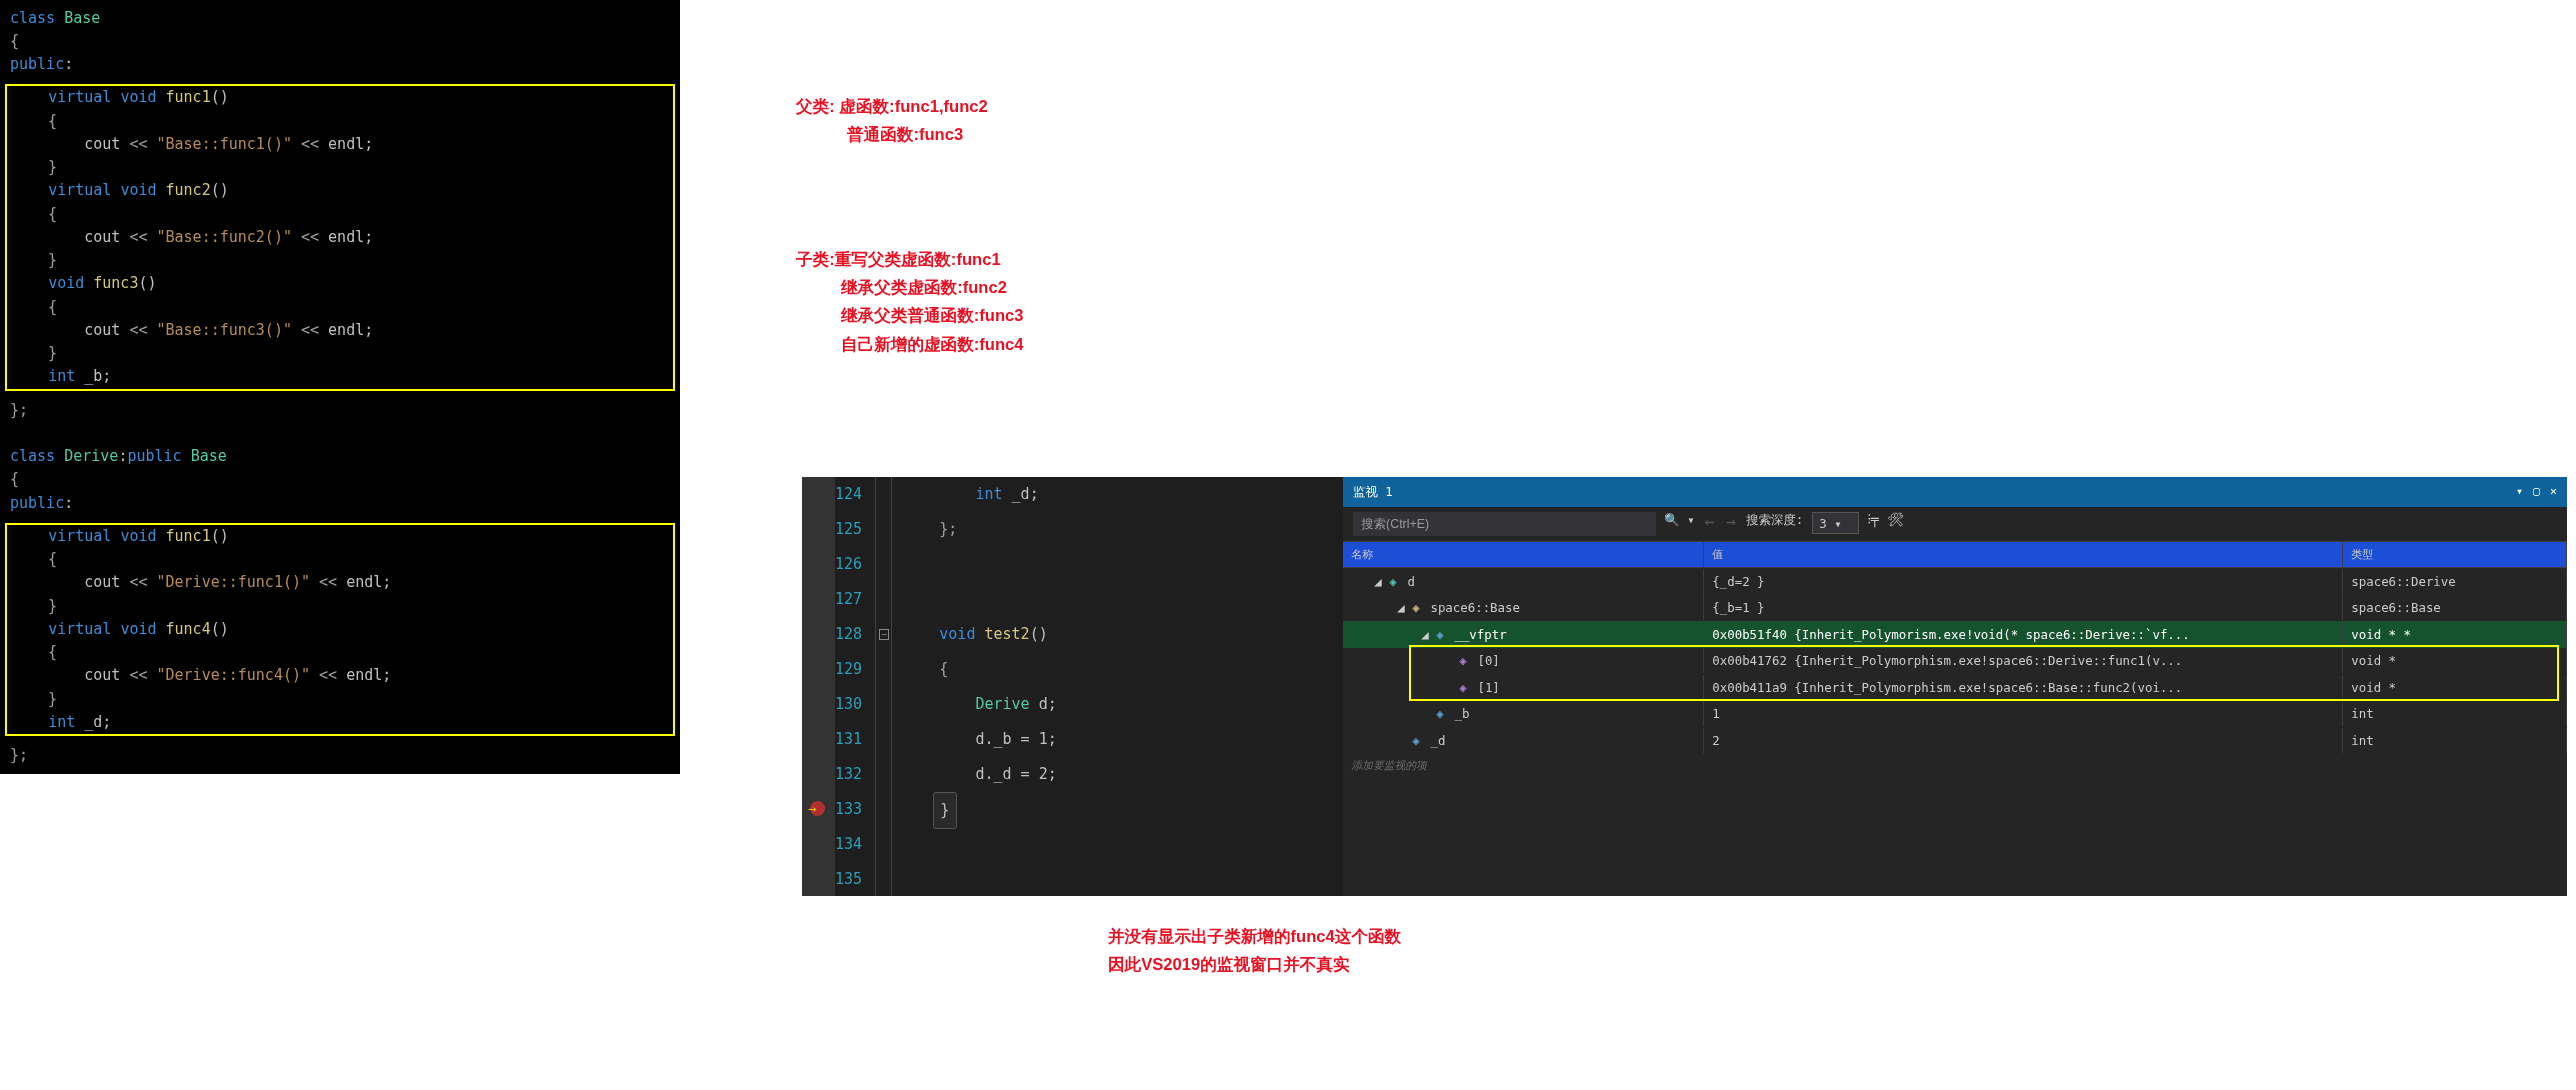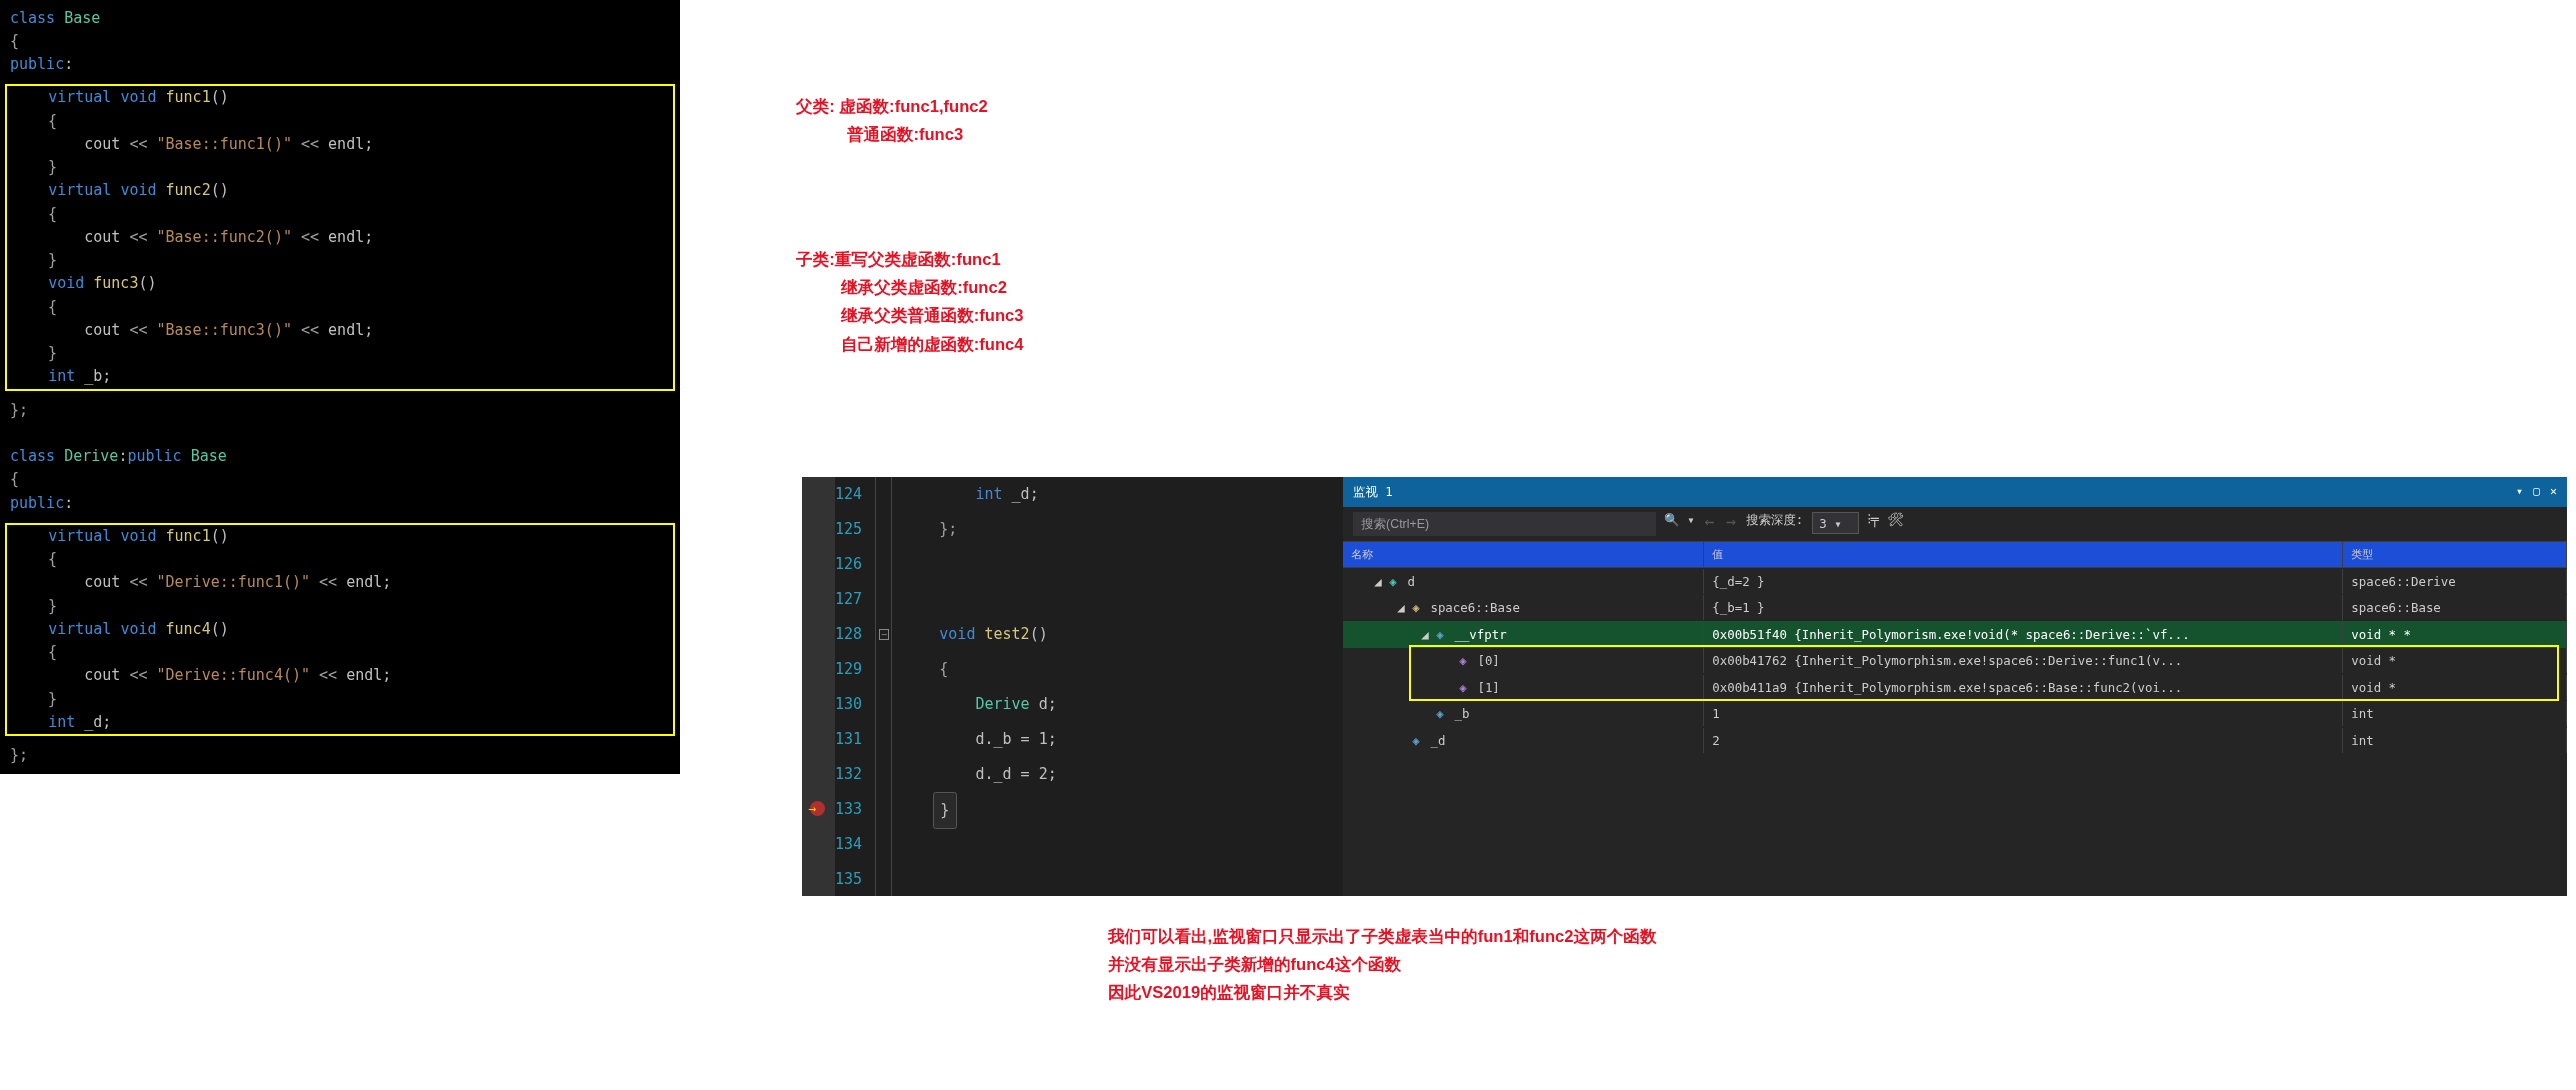--- a/index.html
+++ b/index.html
@@ -102,21 +102,20 @@
   <div>父类: 虚函数:func1,func2</div>
   <div style="padding-left:51px">普通函数:func3</div>
 </div>
 <div id="notes2" class="notes">
   <div>子类:重写父类虚函数:func1</div>
   <div style="padding-left:45px">继承父类虚函数:func2</div>
   <div style="padding-left:45px">继承父类普通函数:func3</div>
   <div style="padding-left:45px">自己新增的虚函数:func4</div>
 </div>
 <div id="notes3" class="notes">
-  <div>我们可以看出,监视窗口只显示出了子类虚表当中的fun1和func2这两个函数</div>
   <div>并没有显示出子类新增的func4这个函数</div>
   <div>因此VS2019的监视窗口并不真实</div>
 </div>
 
 <div class="debug-area">
   <div class="dbg-code">
     <div class="gutter-bp">
       <div class="bp-dot" style="top:324px"></div>
       <div class="arrow-mark" style="top:324px">→</div>
     </div>
@@ -207,16 +206,17 @@
         <div class="w-row">
           <div class="col col-name"><span class="ind i3"></span><span class="ic-tri"></span><span class="ic-cubeb">◈</span> <span>_b</span></div>
           <div class="col col-val">1</div>
           <div class="col col-type">int</div>
         </div>
         <div class="w-row">
           <div class="col col-name"><span class="ind i2"></span><span class="ic-tri"></span><span class="ic-cubeb">◈</span> <span>_d</span></div>
           <div class="col col-val">2</div>
           <div class="col col-type">int</div>
         </div>
+        <div class="watch-placeholder">添加要监视的项</div>
       </div>
   </div>
 </div>
 
 
 </body></html>

